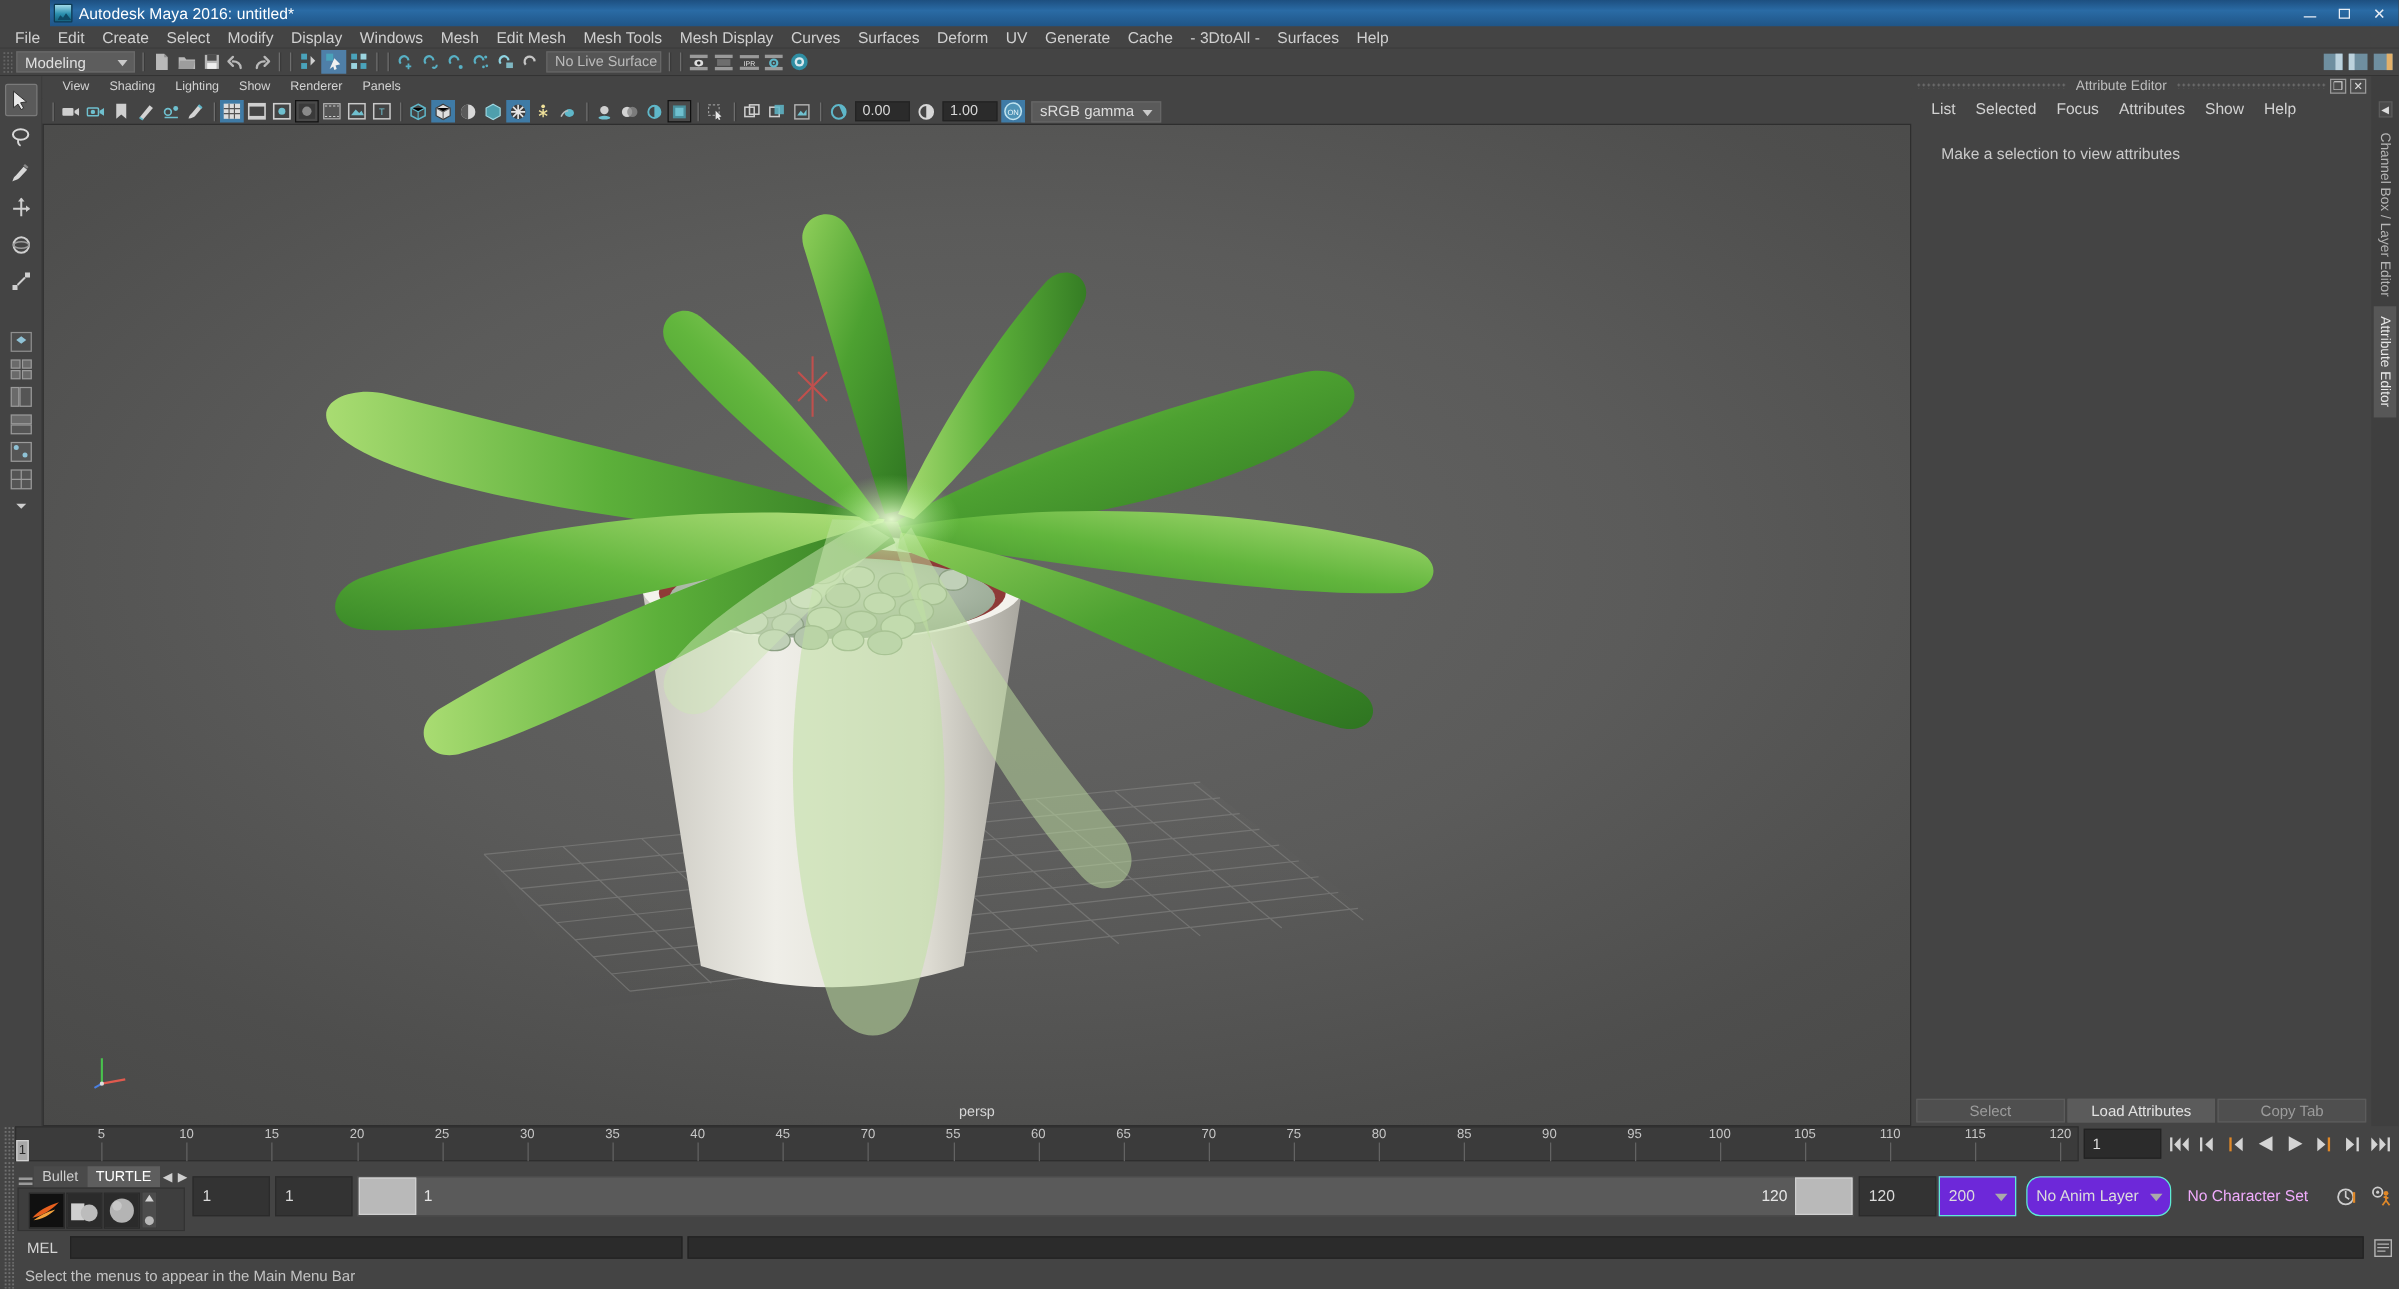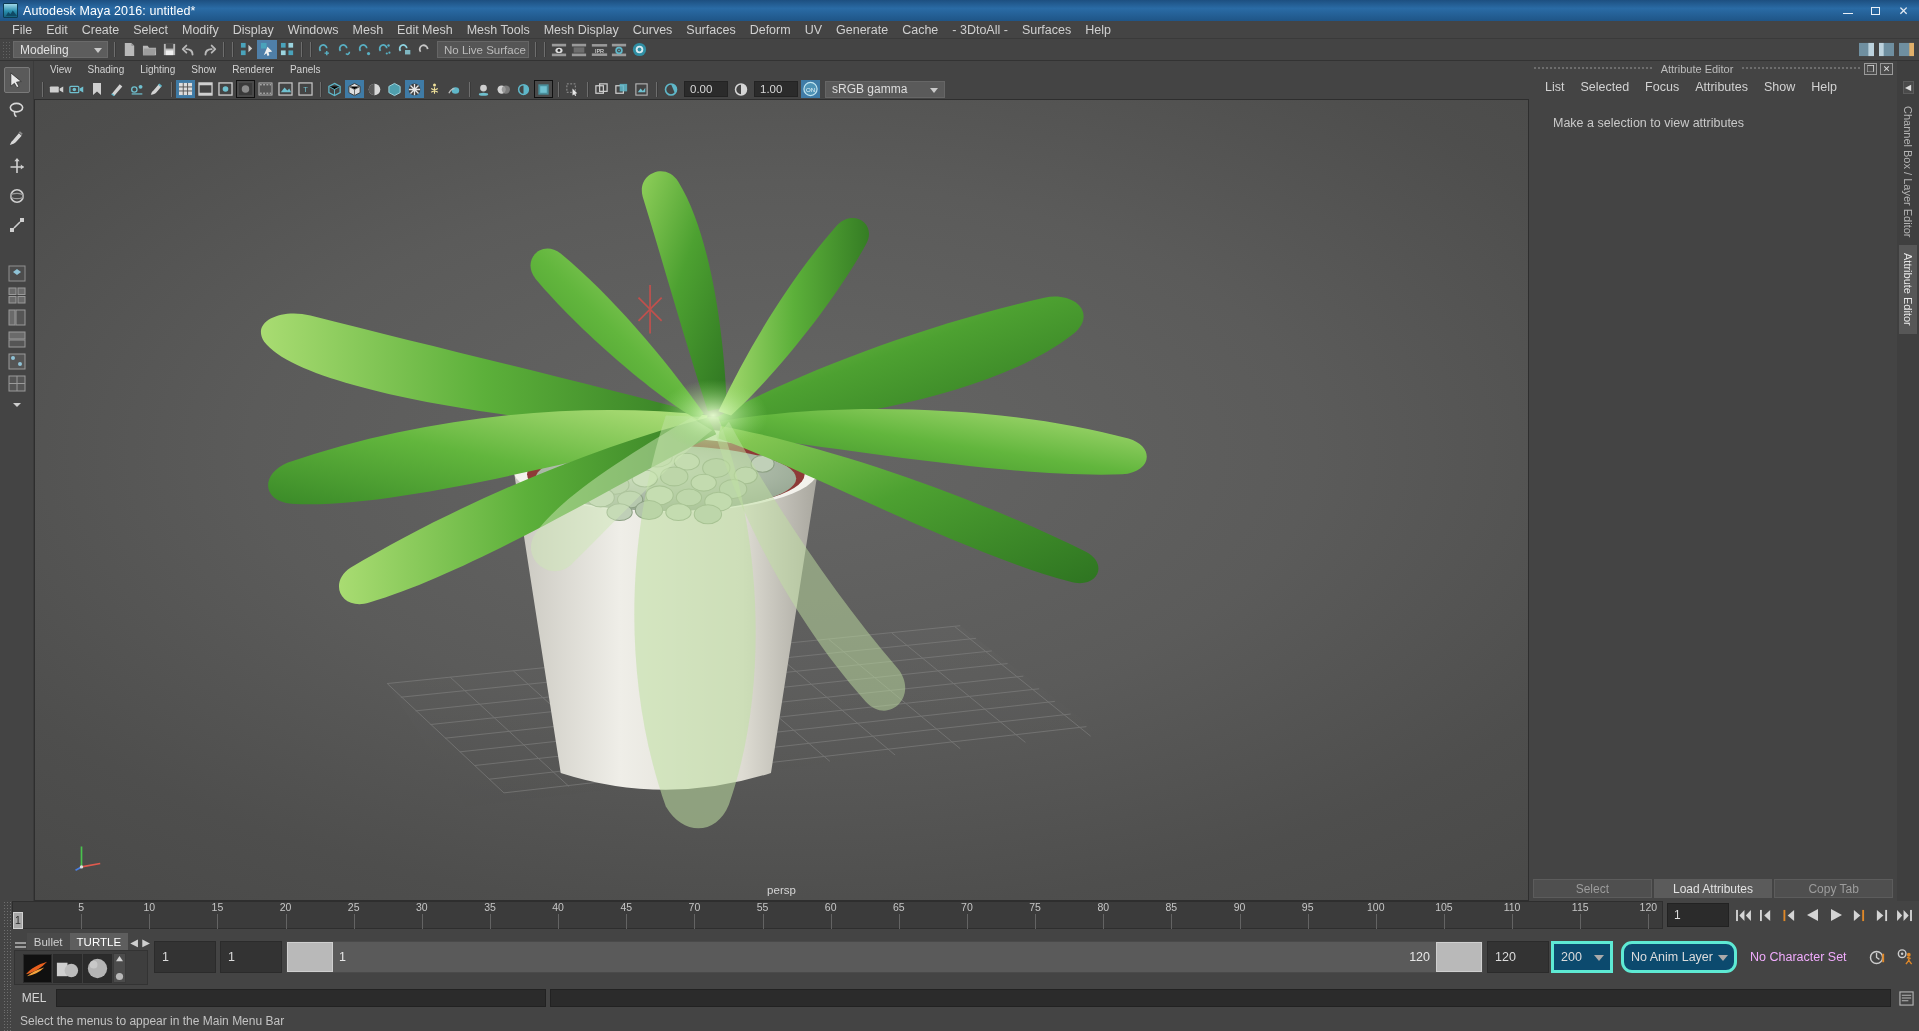--- a/index.html
+++ b/index.html
@@ -12,20 +12,21 @@
     -webkit-font-smoothing: antialiased;
   }
   #app { position: relative; width: 1919px; height: 1031px; display: flex; flex-direction: column; background: #444444; }
 
   
   .titlebar {
     height: 21px; flex: 0 0 21px;
     background: linear-gradient(to bottom, #1d4f80 0%, #2a6ba5 40%, #1f5587 100%);
     display: flex; align-items: center; padding-left: 3px;
     position: relative;
+    margin-left: 40px;
   }
   .titlebar .tb-icon {
     width: 15px; height: 15px; margin-right: 5px; flex: 0 0 15px;
     background: linear-gradient(to bottom,#9fd8e8 0%, #2a8fae 55%, #15627e 100%);
     border: 1px solid #0d3b52; border-radius: 1px;
     position: relative;
   }
   .titlebar .tb-icon::after {
     content:''; position:absolute; left:2px; bottom:1px; width:11px; height:6px;
     background:#0f4a66; clip-path: polygon(0 100%,20% 35%,40% 70%,62% 10%,100% 100%);
@@ -97,21 +98,21 @@
     height: 20px; flex:0 0 20px; background:#444; display:flex; align-items:center; padding-left:4px;
   }
   .vtb { width:19px; height:18px; flex:0 0 19px; display:flex; align-items:center; justify-content:center; margin-right:1px; }
   .vtb.on { background:#3f7ba6; }
   .vtb.framed { border:1px solid #111; background:#4a4a4a; }
   .numfield {
     width:44px; height:16px; background:#2b2b2b; border:1px solid #232323;
     color:#d8d8d8; font-size:11.5px; display:flex; align-items:center; padding-left:5px; margin:0 3px;
   }
   .ccombo {
-    width:120px; height:17px; background:#5a5a5a; border:1px solid #666; display:flex; align-items:center;
+    width:104px; height:17px; background:#5a5a5a; border:1px solid #666; display:flex; align-items:center;
     color:#ddd; font-size:12px; padding-left:6px; position:relative; margin-left:4px;
   }
   .ccombo .caret { position:absolute; right:6px; top:6px; border-left:4px solid transparent; border-right:4px solid transparent; border-top:5px solid #c9c9c9; }
 
   .viewport {
     flex: 1 1 auto; position: relative; overflow: hidden; min-height: 0;
     background: radial-gradient(ellipse 85% 80% at 50% 44%, #666665 0%, #5b5b5a 42%, #4e4e4d 72%, #474746 100%);
     border: 1px solid #2e2e2e;
     margin: 0 0 0 0;
   }
@@ -166,21 +167,21 @@
   .sh-tab.sel { background:#5e5e5e; color:#fff; }
   .sh-arrow { width:15px; height:16px; display:flex; align-items:center; justify-content:center; color:#cfcfcf; font-size:10px; }
   .shelf-icons { flex:1 1 auto; display:flex; align-items:center; gap:1px; padding:1px 0 0 8px; background:#3e3e3e; border:1px solid #333; margin-right:4px;}
   .sh-ico { width:29px; height:29px; border:1px solid #2a2a2a; }
   .sh-scroll { width:13px; height:30px; background:#4c4c4c; border:1px solid #3a3a3a; display:flex; flex-direction:column; align-items:center; justify-content:space-between; padding:1px 0;}
   .rr-field { background:#333333; border:1px solid #2b2b2b; display:flex; align-items:center; padding-left:7px; font-size:12.5px; color:#dcdcdc; margin:12px 2px; }
   .rr-bar { flex:1 1 auto; position:relative; margin:12px 2px; background:#5a5a5a; border:1px solid #4a4a4a; min-width:0;}
   .rr-handle { position:absolute; top:0; bottom:0; width:46px; background:#b9b9b9; border:1px solid #cfcfcf; }
   .rr-bar-l { left:0; } .rr-bar-r { right:0; }
   .rr-bar-label { position:absolute; top:50%; transform:translateY(-50%); font-size:12.5px; color:#e6e6e6; }
-  .rr-combo { position:relative; background:#0c4a6e; border:3px solid #5eead4; display:flex; align-items:center; padding-left:7px; font-size:12.5px; color:#dcdcdc; margin:12px 0; }
+  .rr-combo { position:relative; background:#6d28d9; border:1px solid #5eead4; display:flex; align-items:center; padding-left:7px; font-size:12.5px; color:#dcdcdc; margin:12px 0; }
   .rr-combo .car { position:absolute; right:6px; top:50%; margin-top:-2px; border-left:5px solid transparent; border-right:5px solid transparent; border-top:6px solid #aaa; }
   .rr-plain { display:flex; align-items:center; font-size:12.5px; color:#f0abfc; padding-left:13px; }
   .rr-ico { width:28px; display:flex; align-items:center; justify-content:center; }
 
   
   .cmdline { height: 26px; flex:0 0 26px; background:#444; display:flex; align-items:center; padding-left:3px; }
   .cl-grip { width:9px; flex:0 0 9px; align-self:stretch; background-image: radial-gradient(#6f6f6f 1px, transparent 1px); background-size:3px 3px; }
   .cl-label { width:44px; text-align:center; font-size:12px; color:#d5d5d5; }
   .cl-input { flex: 0 0 490px; height:18px; background:#2b2b2b; border:1px solid #222; }
   .cl-out { flex:1 1 auto; height:18px; background:#2b2b2b; border:1px solid #222; margin-left:4px; margin-right:2px; }

